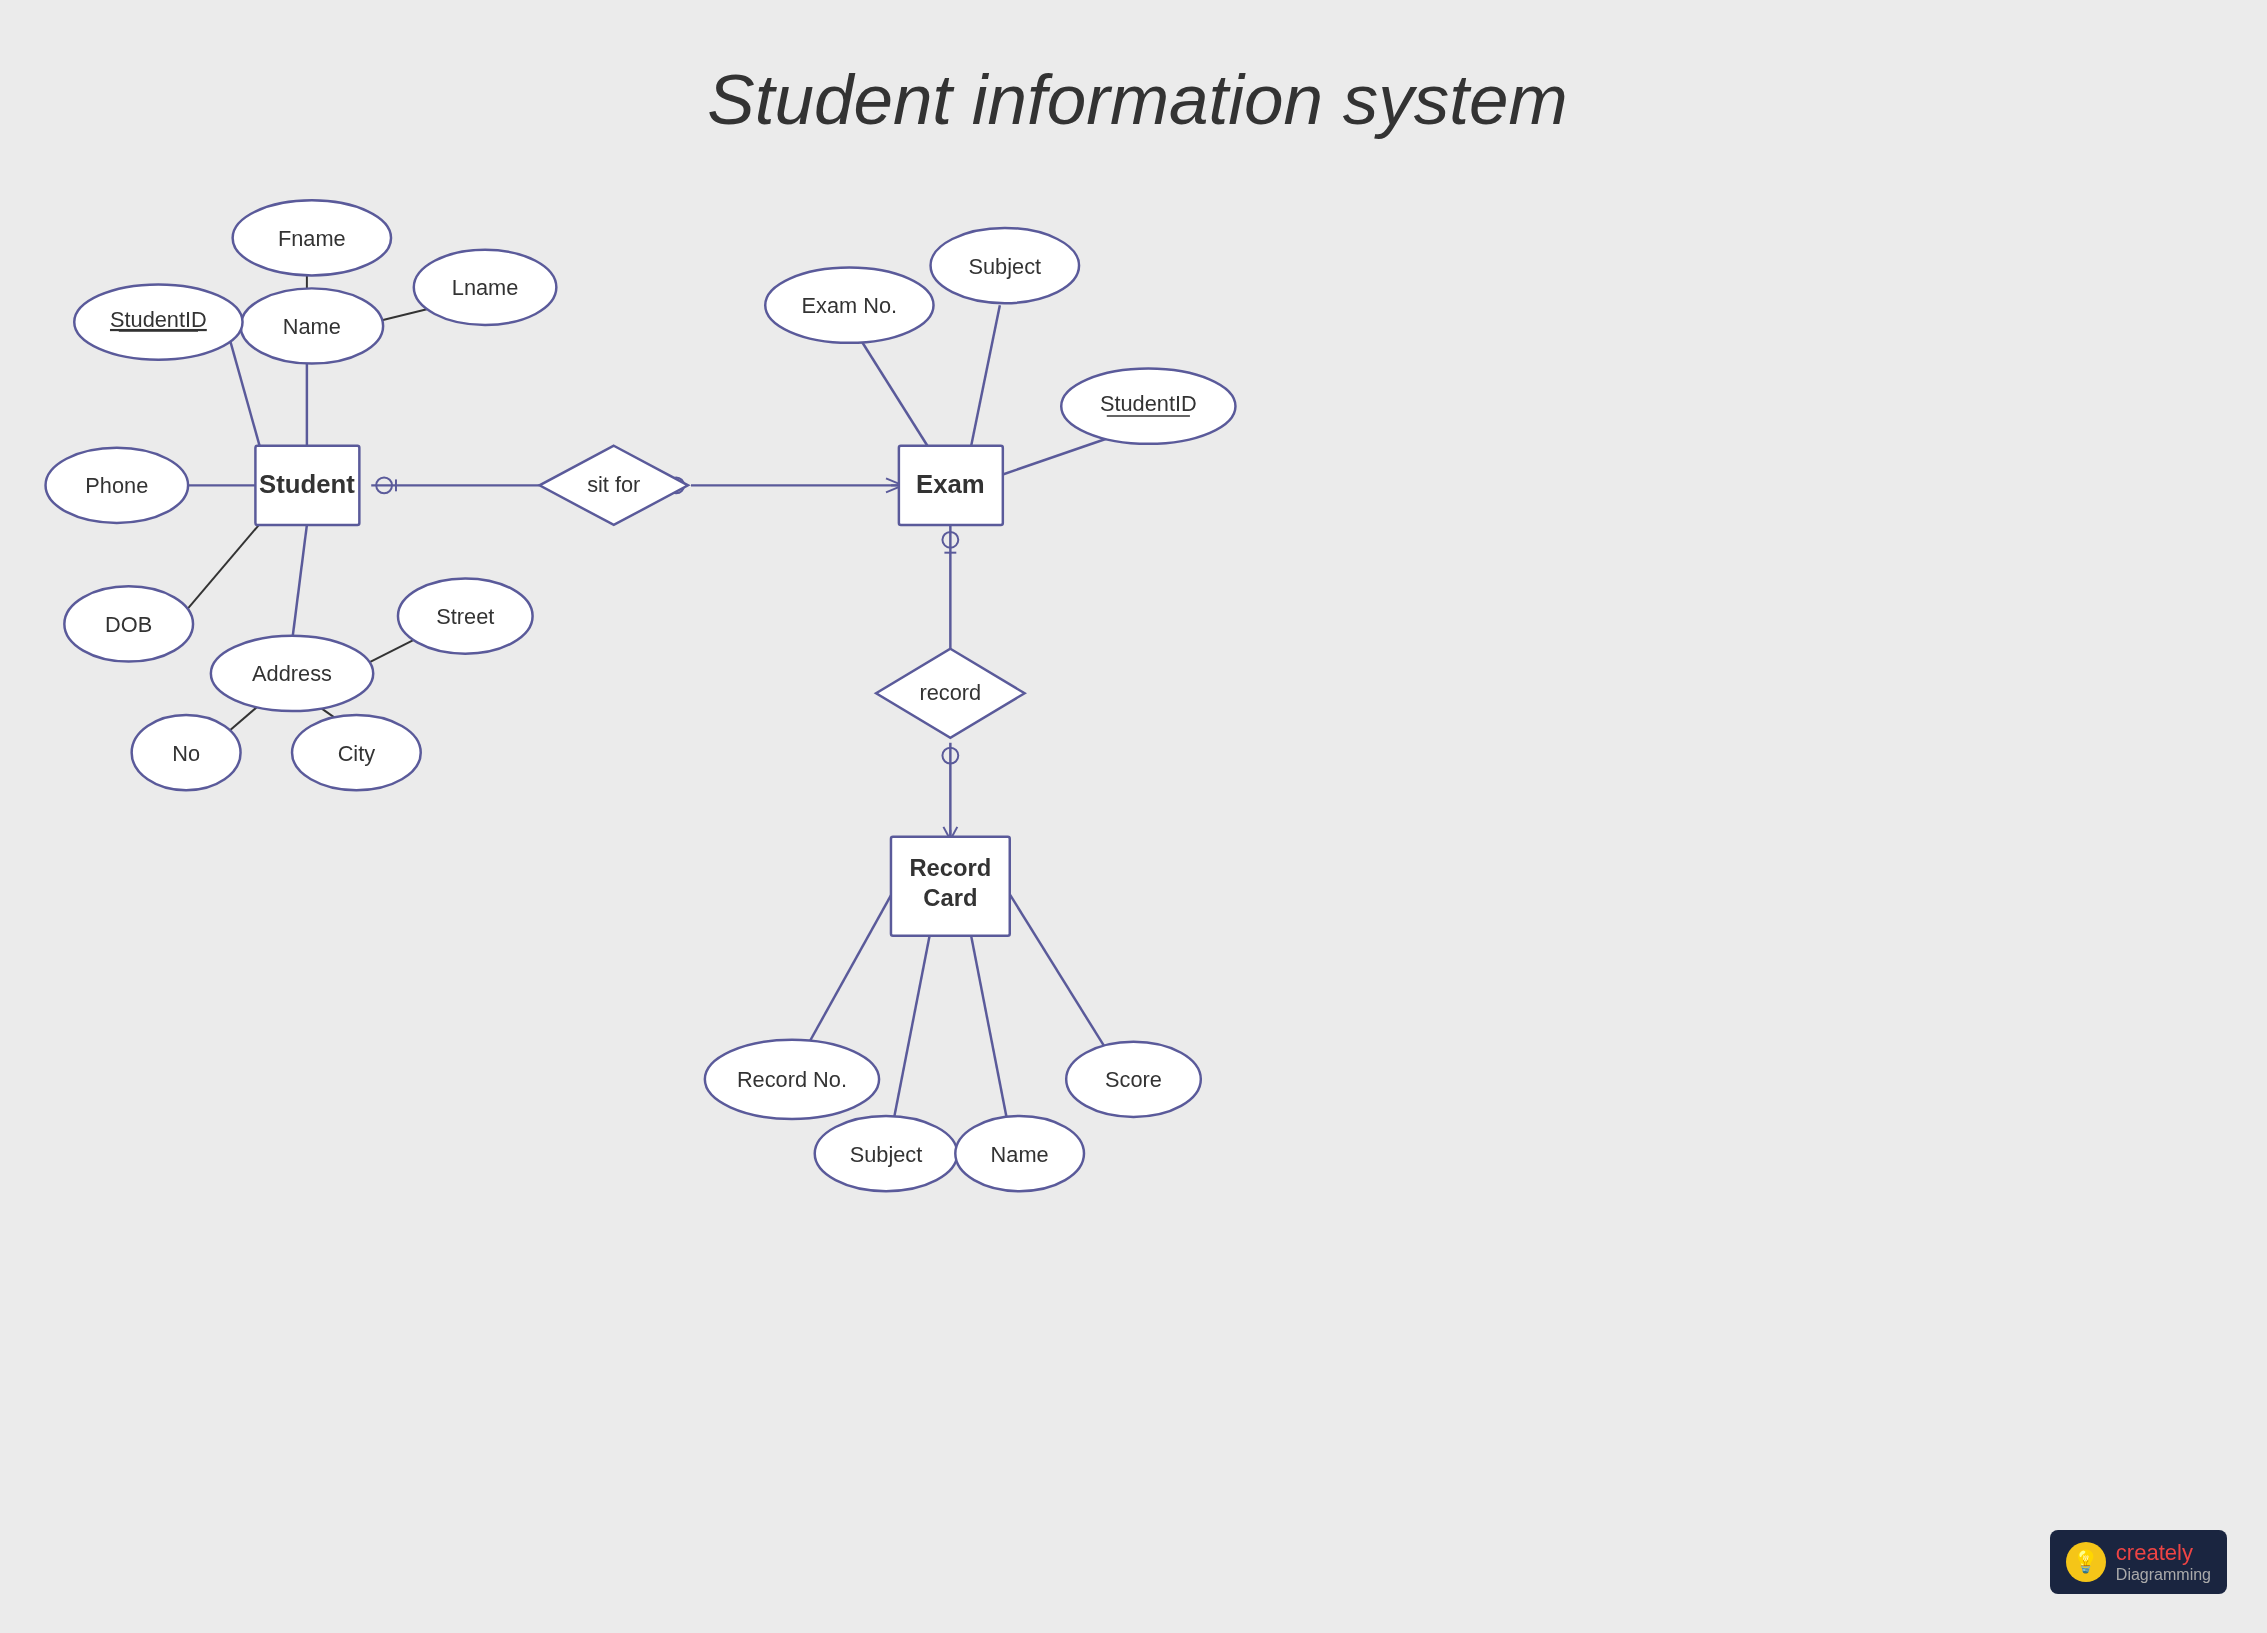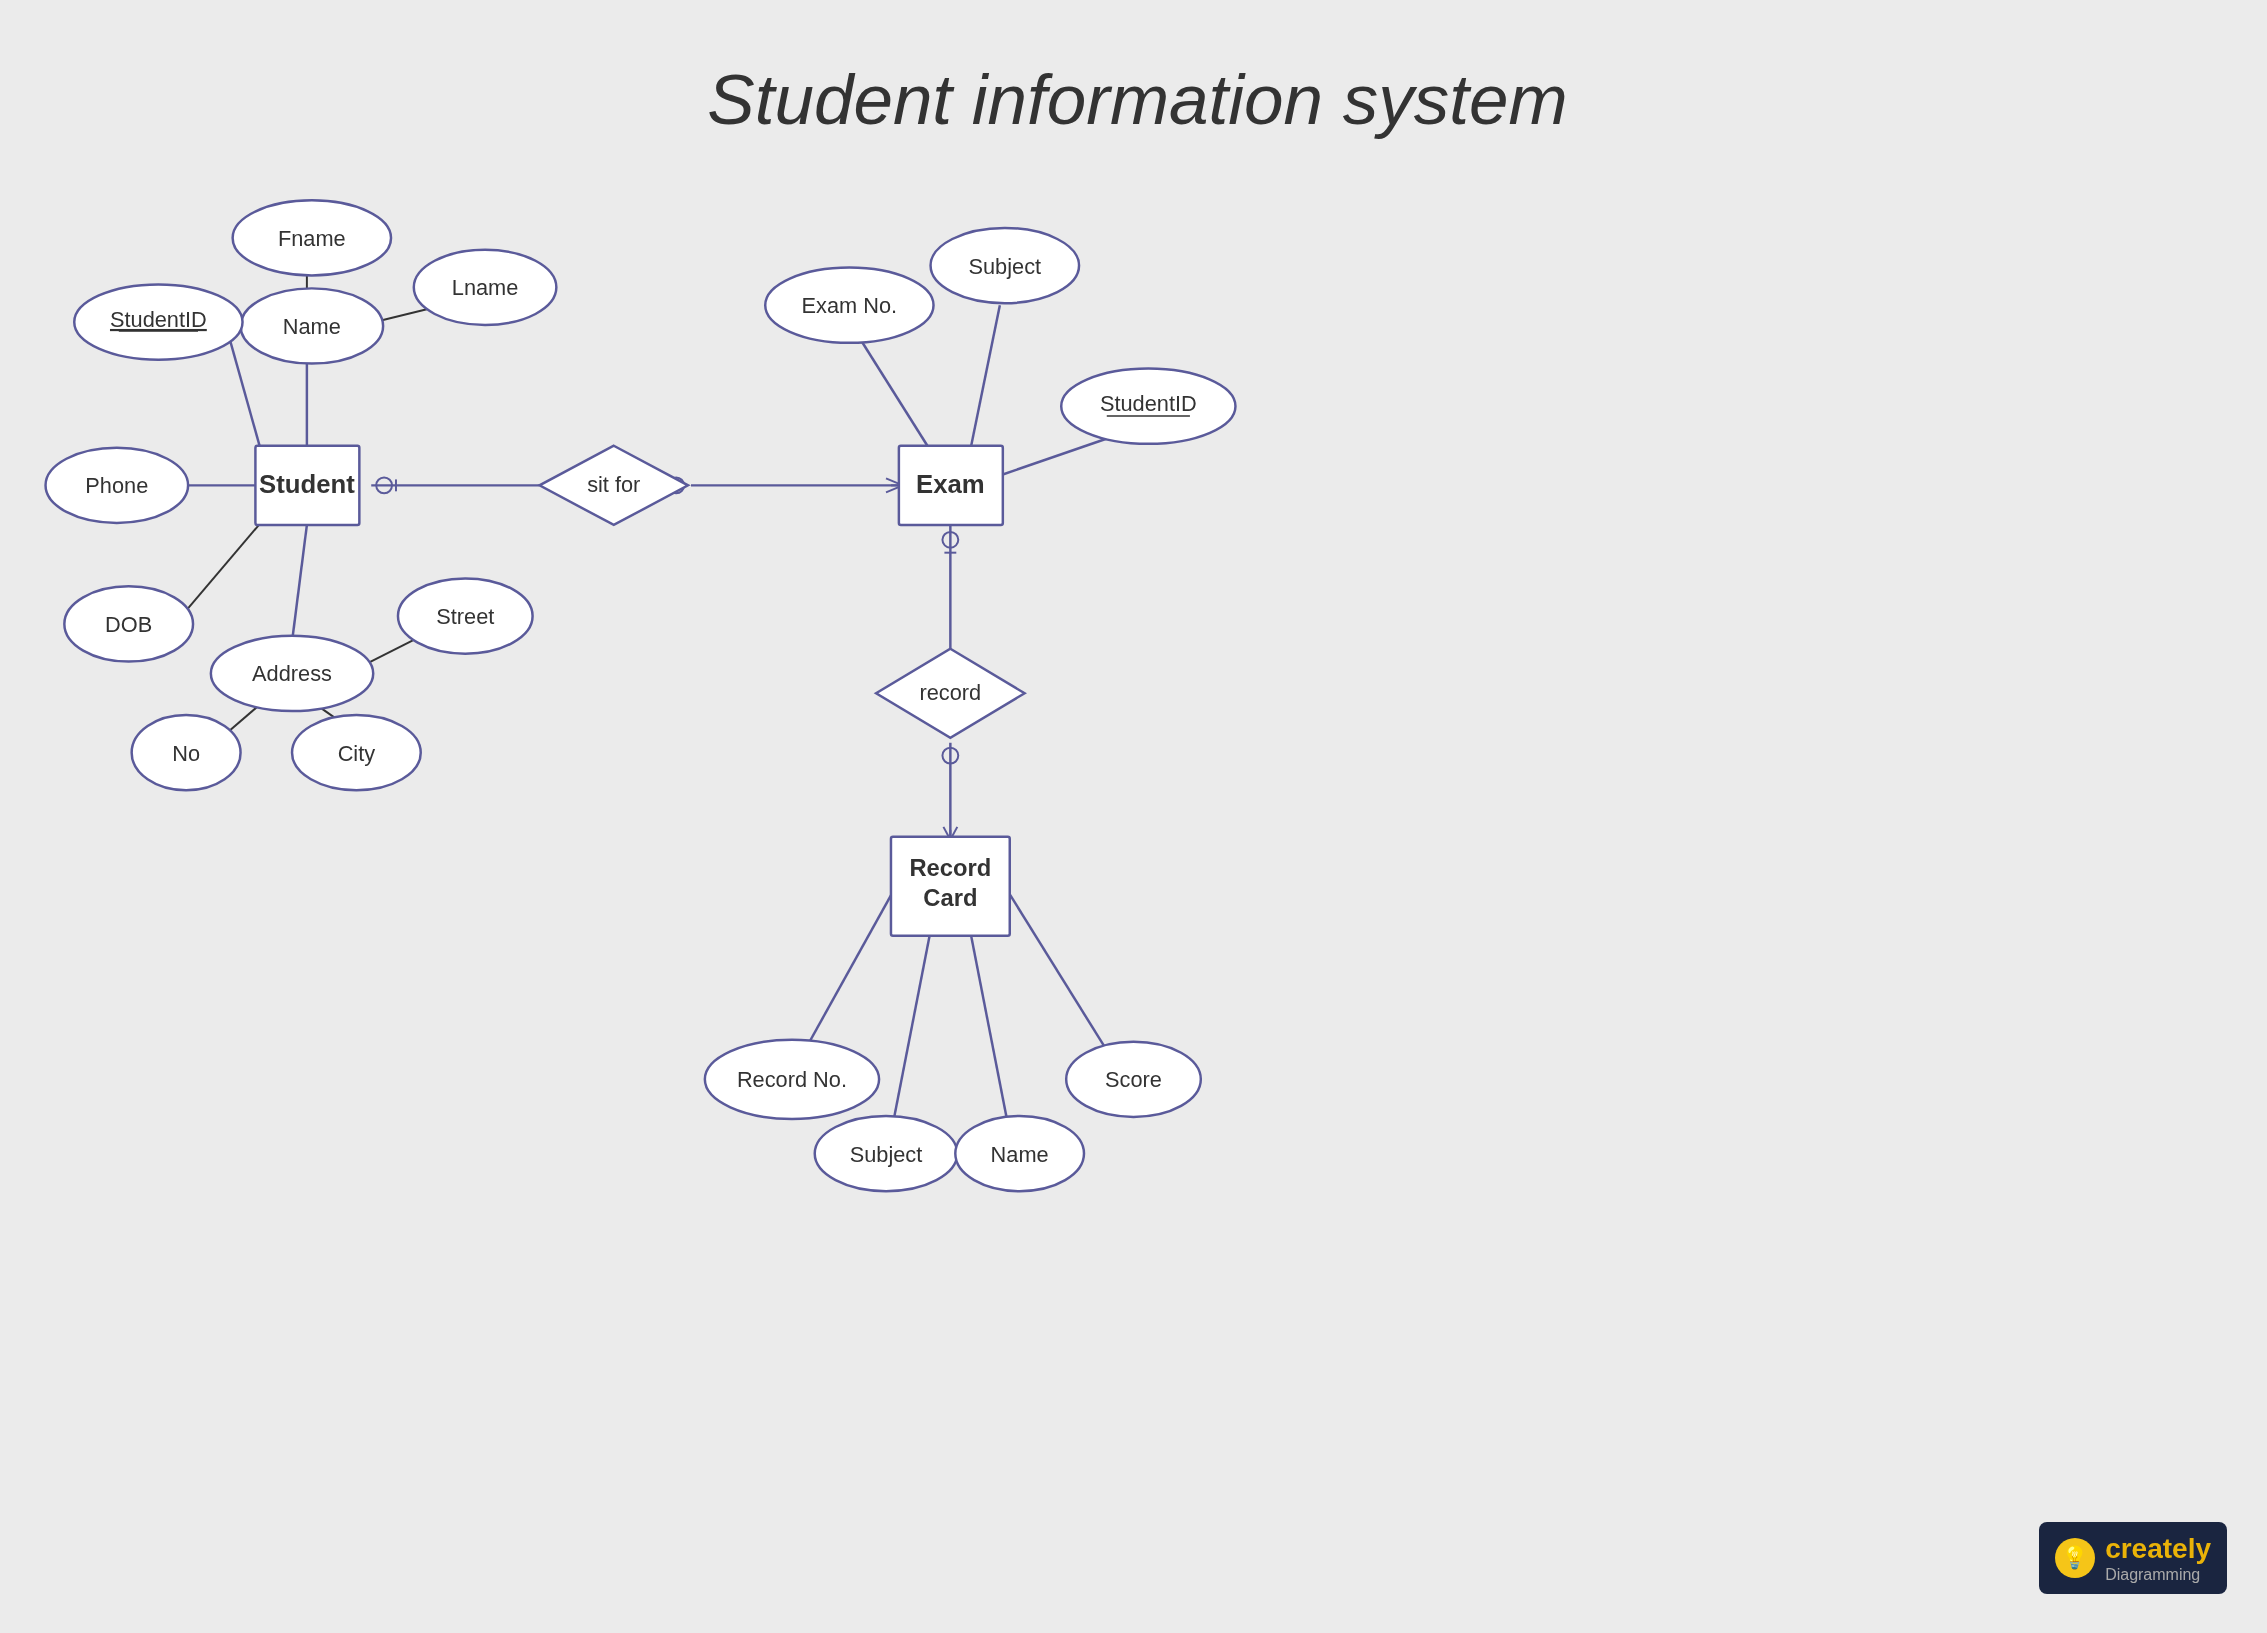--- a/index.html
+++ b/index.html
@@ -43,23 +43,23 @@
       width: 40px;
       height: 40px;
       background: #f5c518;
       border-radius: 50%;
       display: flex;
       align-items: center;
       justify-content: center;
       font-size: 22px;
     }
     .logo-text {
-      color: #eab308;
-      font-size: 28px;
-      font-weight: bold;
+      color: #ef4444;
+      font-size: 22px;
+      font-weight: normal;
       line-height: 1.2;
     }
     .logo-sub {
       color: #aaa;
       font-size: 16px;
     }
   </style>
 </head>
 <body>
 

